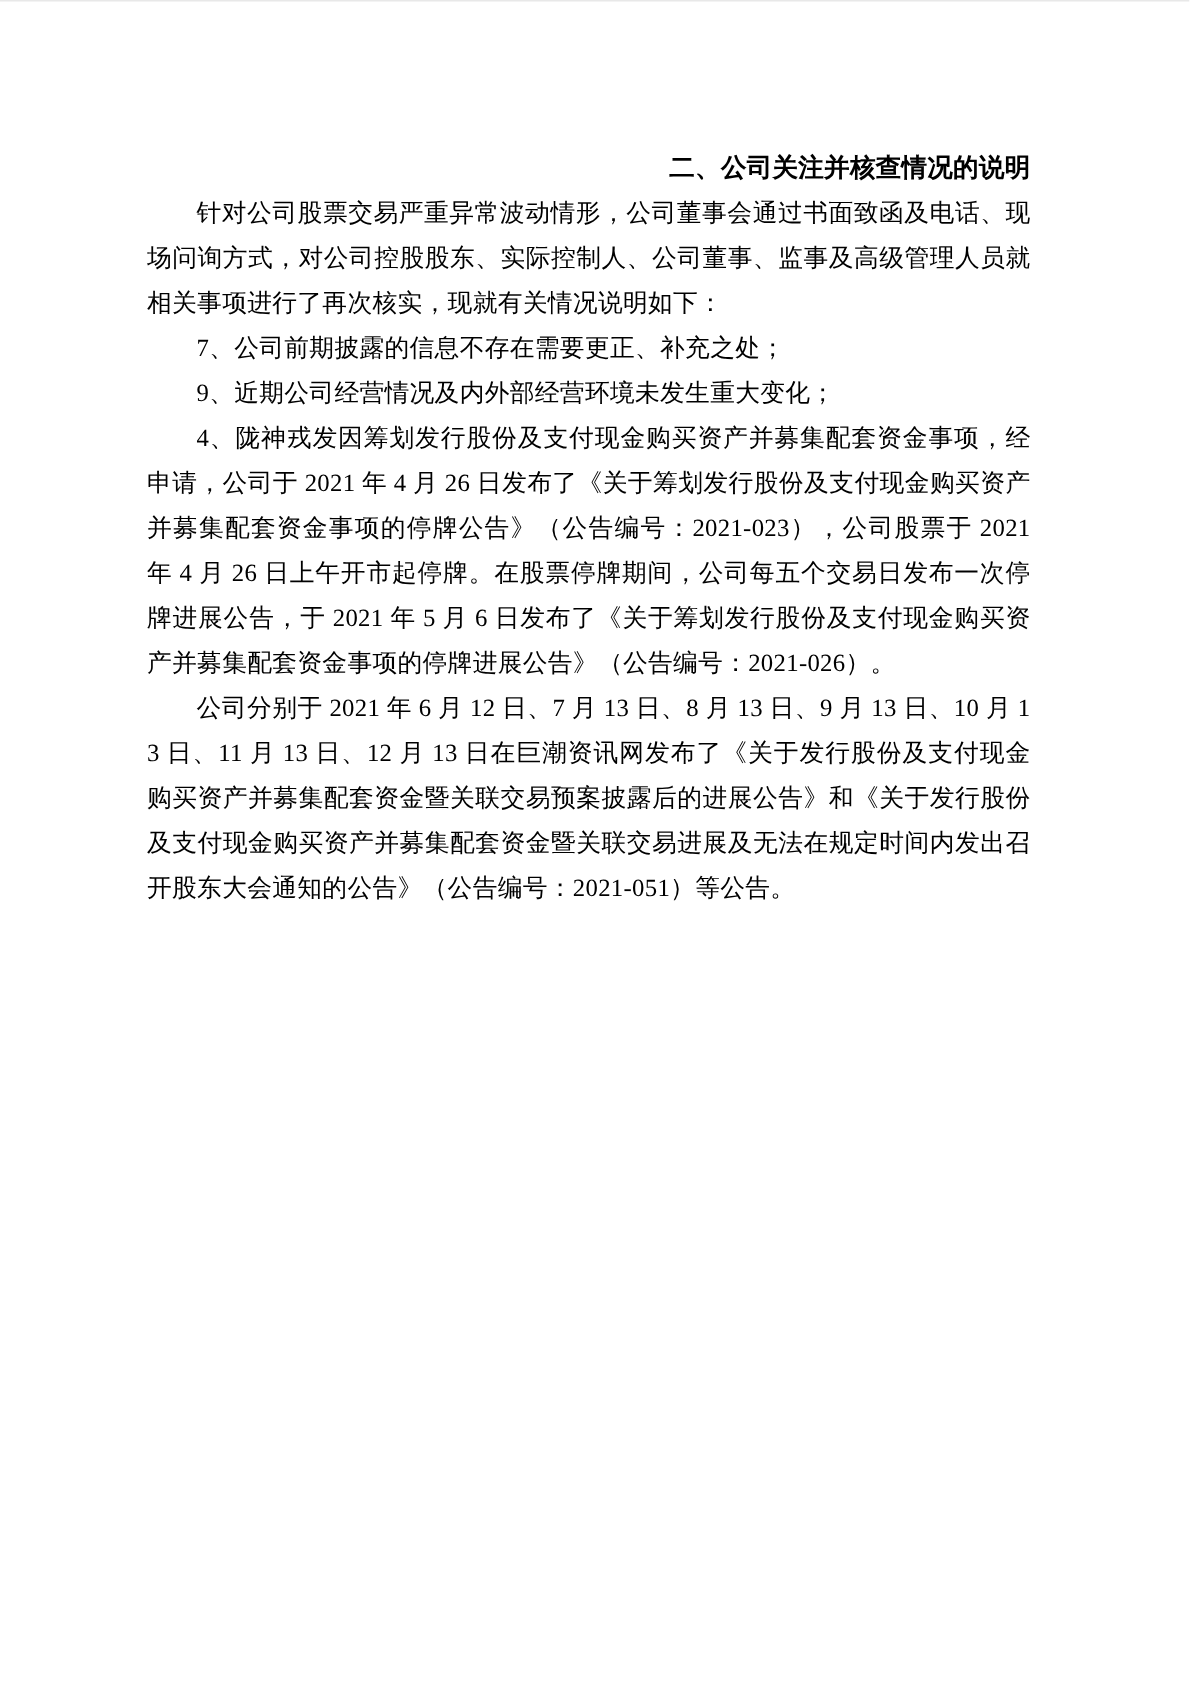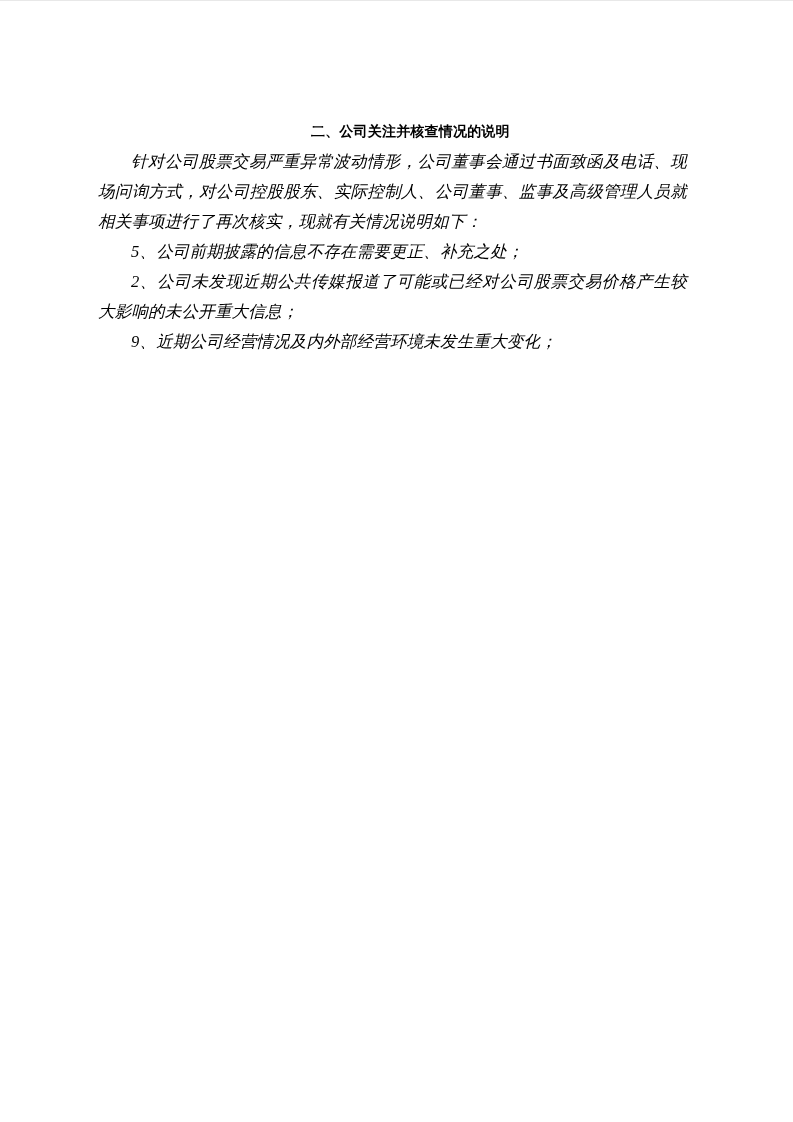--- a/index.html
+++ b/index.html
@@ -27,36 +27,35 @@
     top: 96px;
     left: 98px;
     width: 589px;
     font-size: 16.5px;
     line-height: 30px;
     text-align: justify;
     letter-spacing: 0.2px;
     word-break: break-all;
   }
   .section-heading {
-    font-size: 14px;
+    font-size: 17px;
     font-weight: bold;
     text-indent: 2.55em;
     line-height: 30px;
-    text-align: center;
-    margin-top: 20px;
+    text-align: right;
   }
   .para {
     text-indent: 2em;
-    font-style: italic;
   }
 </style>
 </head>
 <body>
 
 <div class="page">
   <div class="content">
     <h2 class="section-heading">二、公司关注并核查情况的说明</h2>
     <p class="para">针对公司股票交易严重异常波动情形，公司董事会通过书面致函及电话、现场问询方式，对公司控股股东、实际控制人、公司董事、监事及高级管理人员就相关事项进行了再次核实，现就有关情况说明如下：</p>
-    <p class="para">5、公司前期披露的信息不存在需要更正、补充之处；</p>
-    <p class="para">2、公司未发现近期公共传媒报道了可能或已经对公司股票交易价格产生较大影响的未公开重大信息；</p>
+    <p class="para">7、公司前期披露的信息不存在需要更正、补充之处；</p>
     <p class="para">9、近期公司经营情况及内外部经营环境未发生重大变化；</p>
+    <p class="para">4、陇神戎发因筹划发行股份及支付现金购买资产并募集配套资金事项，经申请，公司于 2021 年 4 月 26 日发布了《关于筹划发行股份及支付现金购买资产并募集配套资金事项的停牌公告》（公告编号：2021-023），公司股票于 2021 年 4 月 26 日上午开市起停牌。在股票停牌期间，公司每五个交易日发布一次停牌进展公告，于 2021 年 5 月 6 日发布了《关于筹划发行股份及支付现金购买资产并募集配套资金事项的停牌进展公告》（公告编号：2021-026）。</p>
+    <p class="para">公司分别于 2021 年 6 月 12 日、7 月 13 日、8 月 13 日、9 月 13 日、10 月 13 日、11 月 13 日、12 月 13 日在巨潮资讯网发布了《关于发行股份及支付现金购买资产并募集配套资金暨关联交易预案披露后的进展公告》和《关于发行股份及支付现金购买资产并募集配套资金暨关联交易进展及无法在规定时间内发出召开股东大会通知的公告》（公告编号：2021-051）等公告。</p>
   </div>
 </div>
 
 </body></html>

